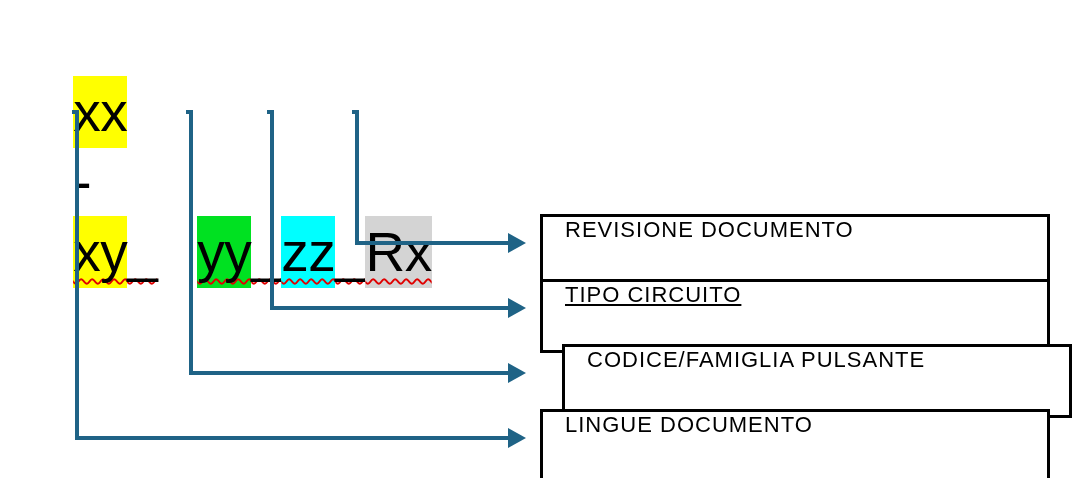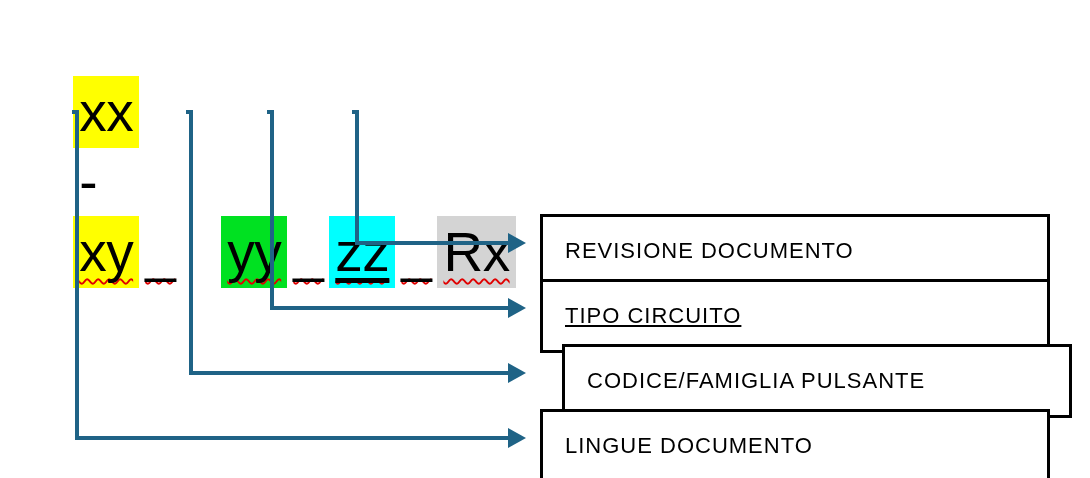--- a/index.html
+++ b/index.html
@@ -19,24 +19,24 @@
     position: absolute;
     left: 14px;
     top: 7px;
     height: 72px;
     line-height: 70px;
     font-size: 55px;
     letter-spacing: -0.5px;
     white-space: pre;
     color: var(--text_black, #000);
   }
-  .seg { padding: 5px 6px; }
+  .seg { padding: 5px 0; }
   .hl-yellow { background: var(--highlight_yellow, #ffff00); }
   .hl-green  { background: var(--highlight_green,  #00e121); margin-left: 40px; }
-  .hl-cyan   { background: var(--highlight_cyan,   #00ffff); text-decoration: underline; }
+  .hl-cyan   { background: var(--highlight_cyan,   #00ffff); }
   .hl-gray   { background: var(--highlight_gray,   #d4d4d4); }
   .wavy {
     text-decoration: underline wavy var(--wavy_red, #e00000);
     text-decoration-thickness: 2px;
     text-underline-offset: 7px;
     text-decoration-skip-ink: none;
   }
 
   
   .vline, .hline {
@@ -63,21 +63,20 @@
   
   .callout {
     position: absolute;
     left: 540px;
     width: 510px;
     height: 74px;
     box-sizing: border-box;
     border: 3px solid var(--box_border_black, #000);
     background: #ffffff;
     display: flex;
-    align-items: center;
     padding-left: 22px;
   }
   .callout-label {
     font-size: 22px;
     letter-spacing: 1px;
     color: var(--text_black, #000);
     white-space: nowrap;
   }
 </style>
 </head>

